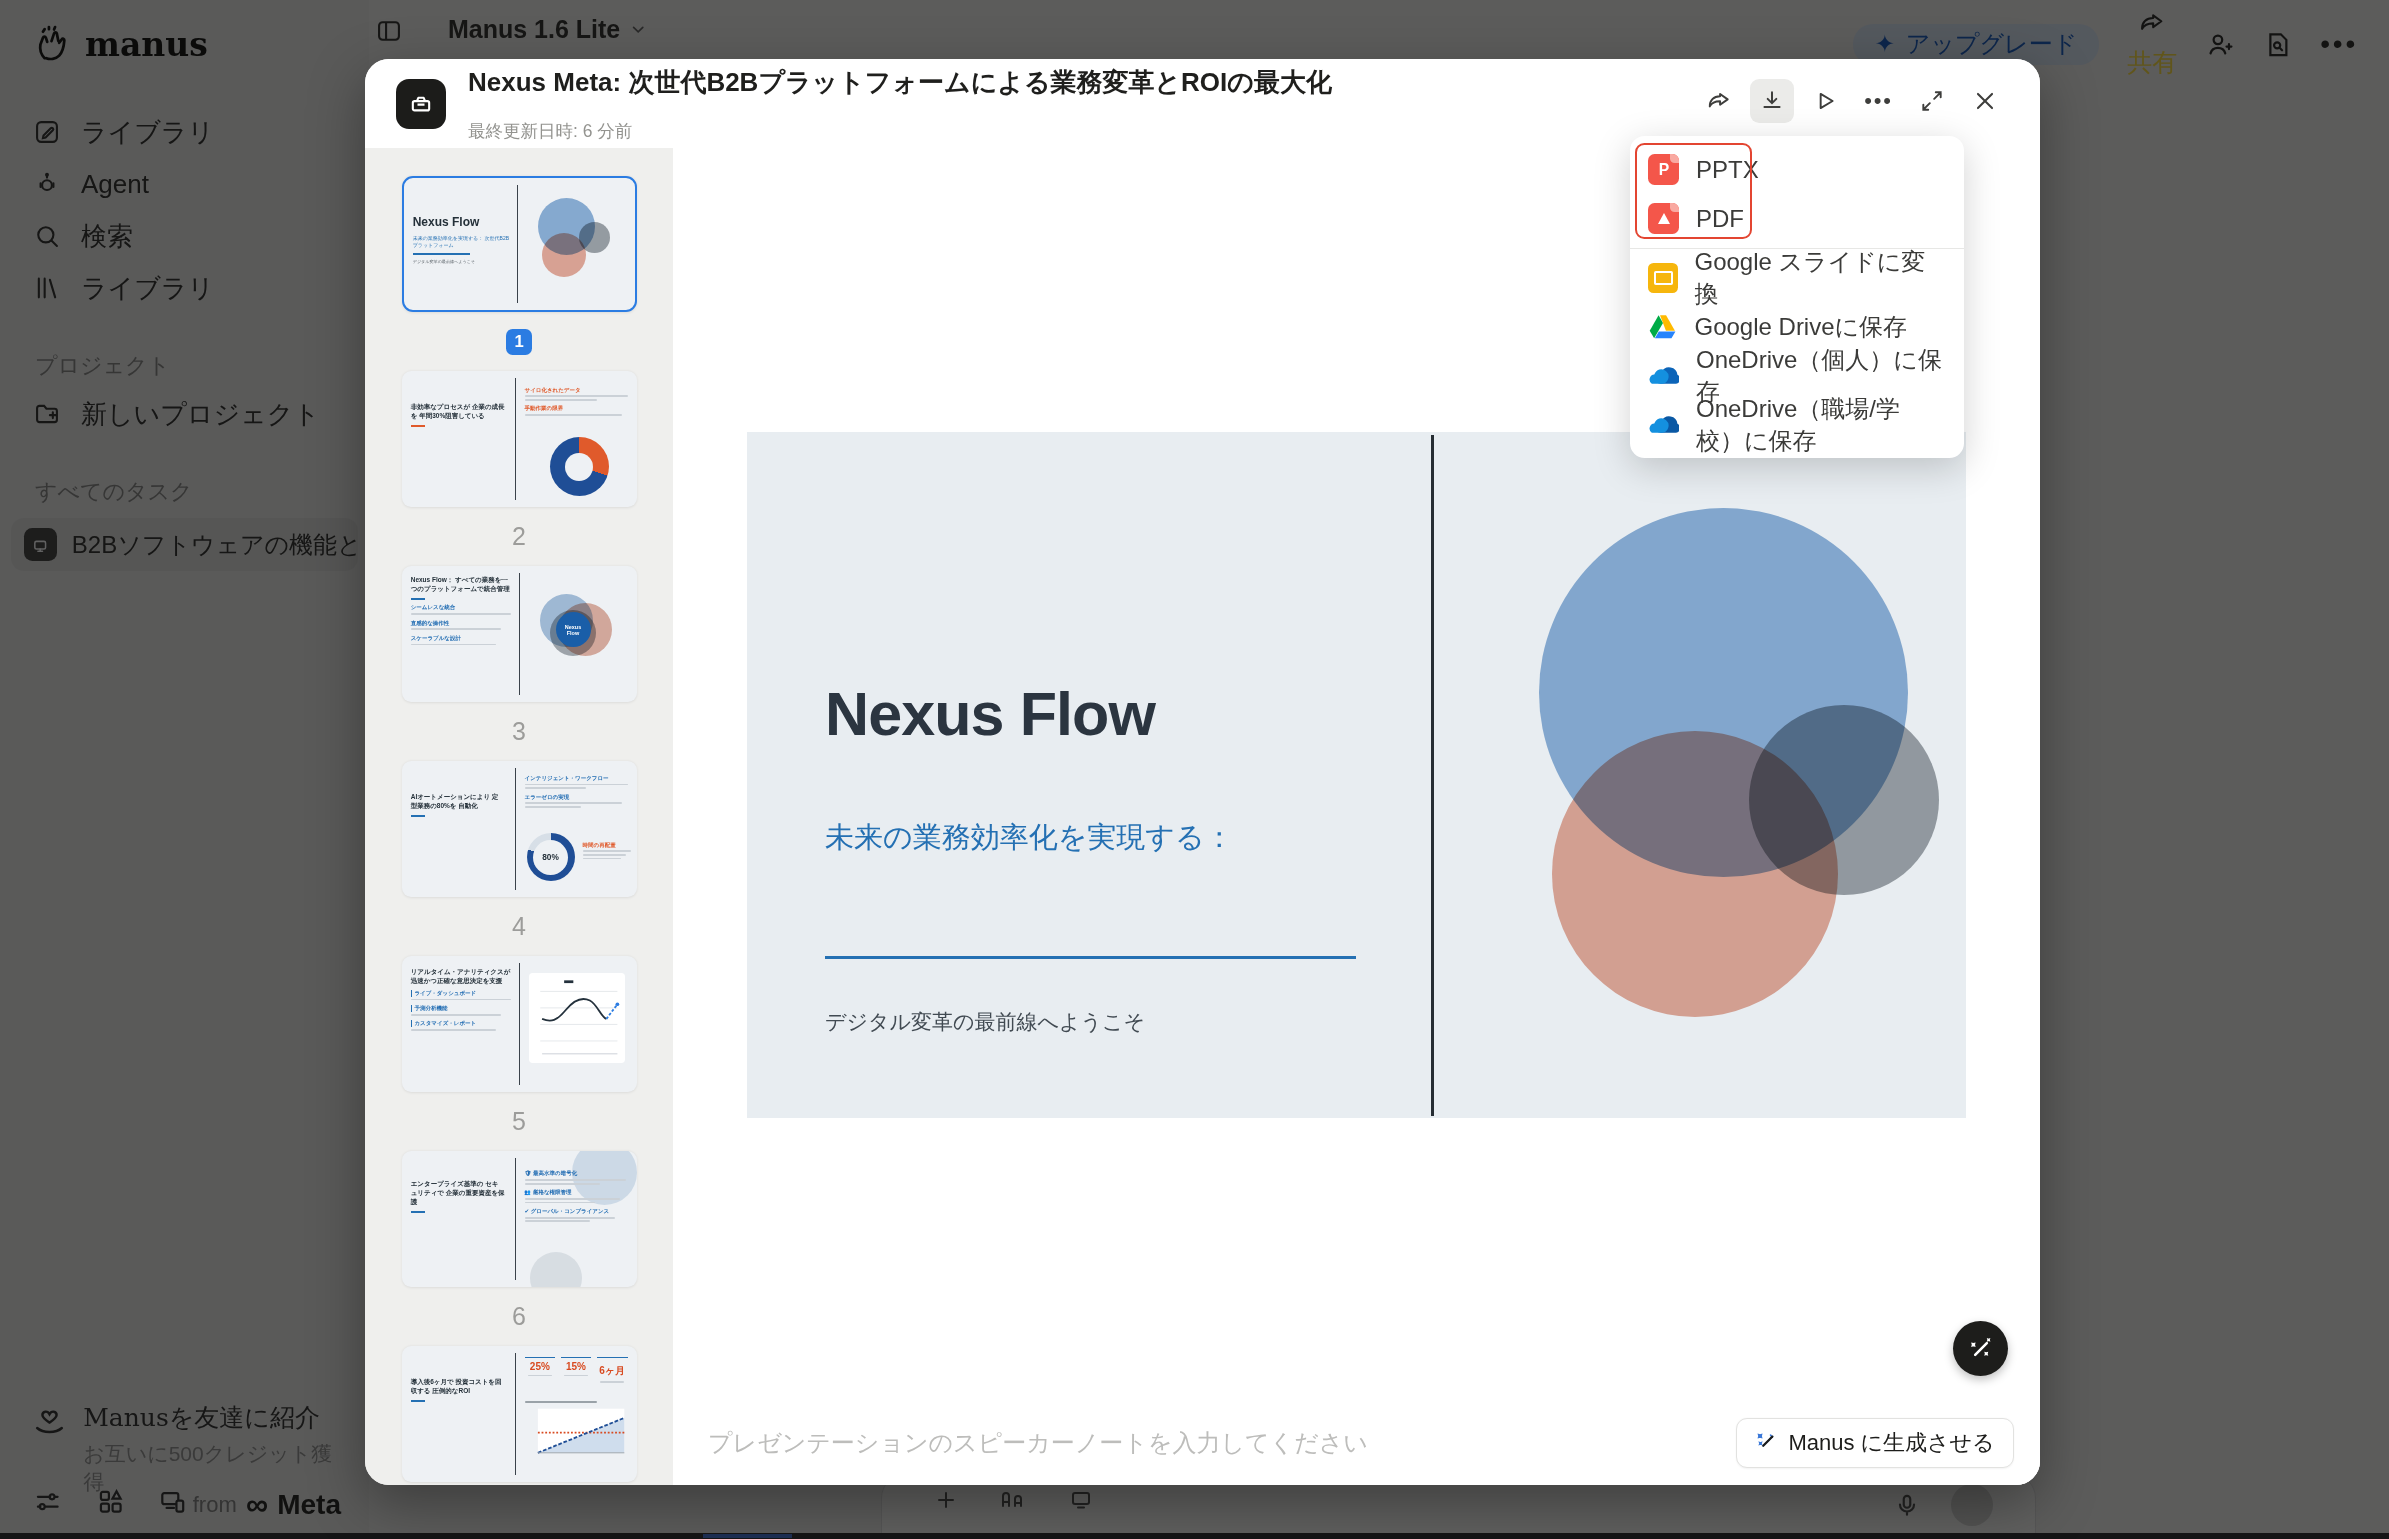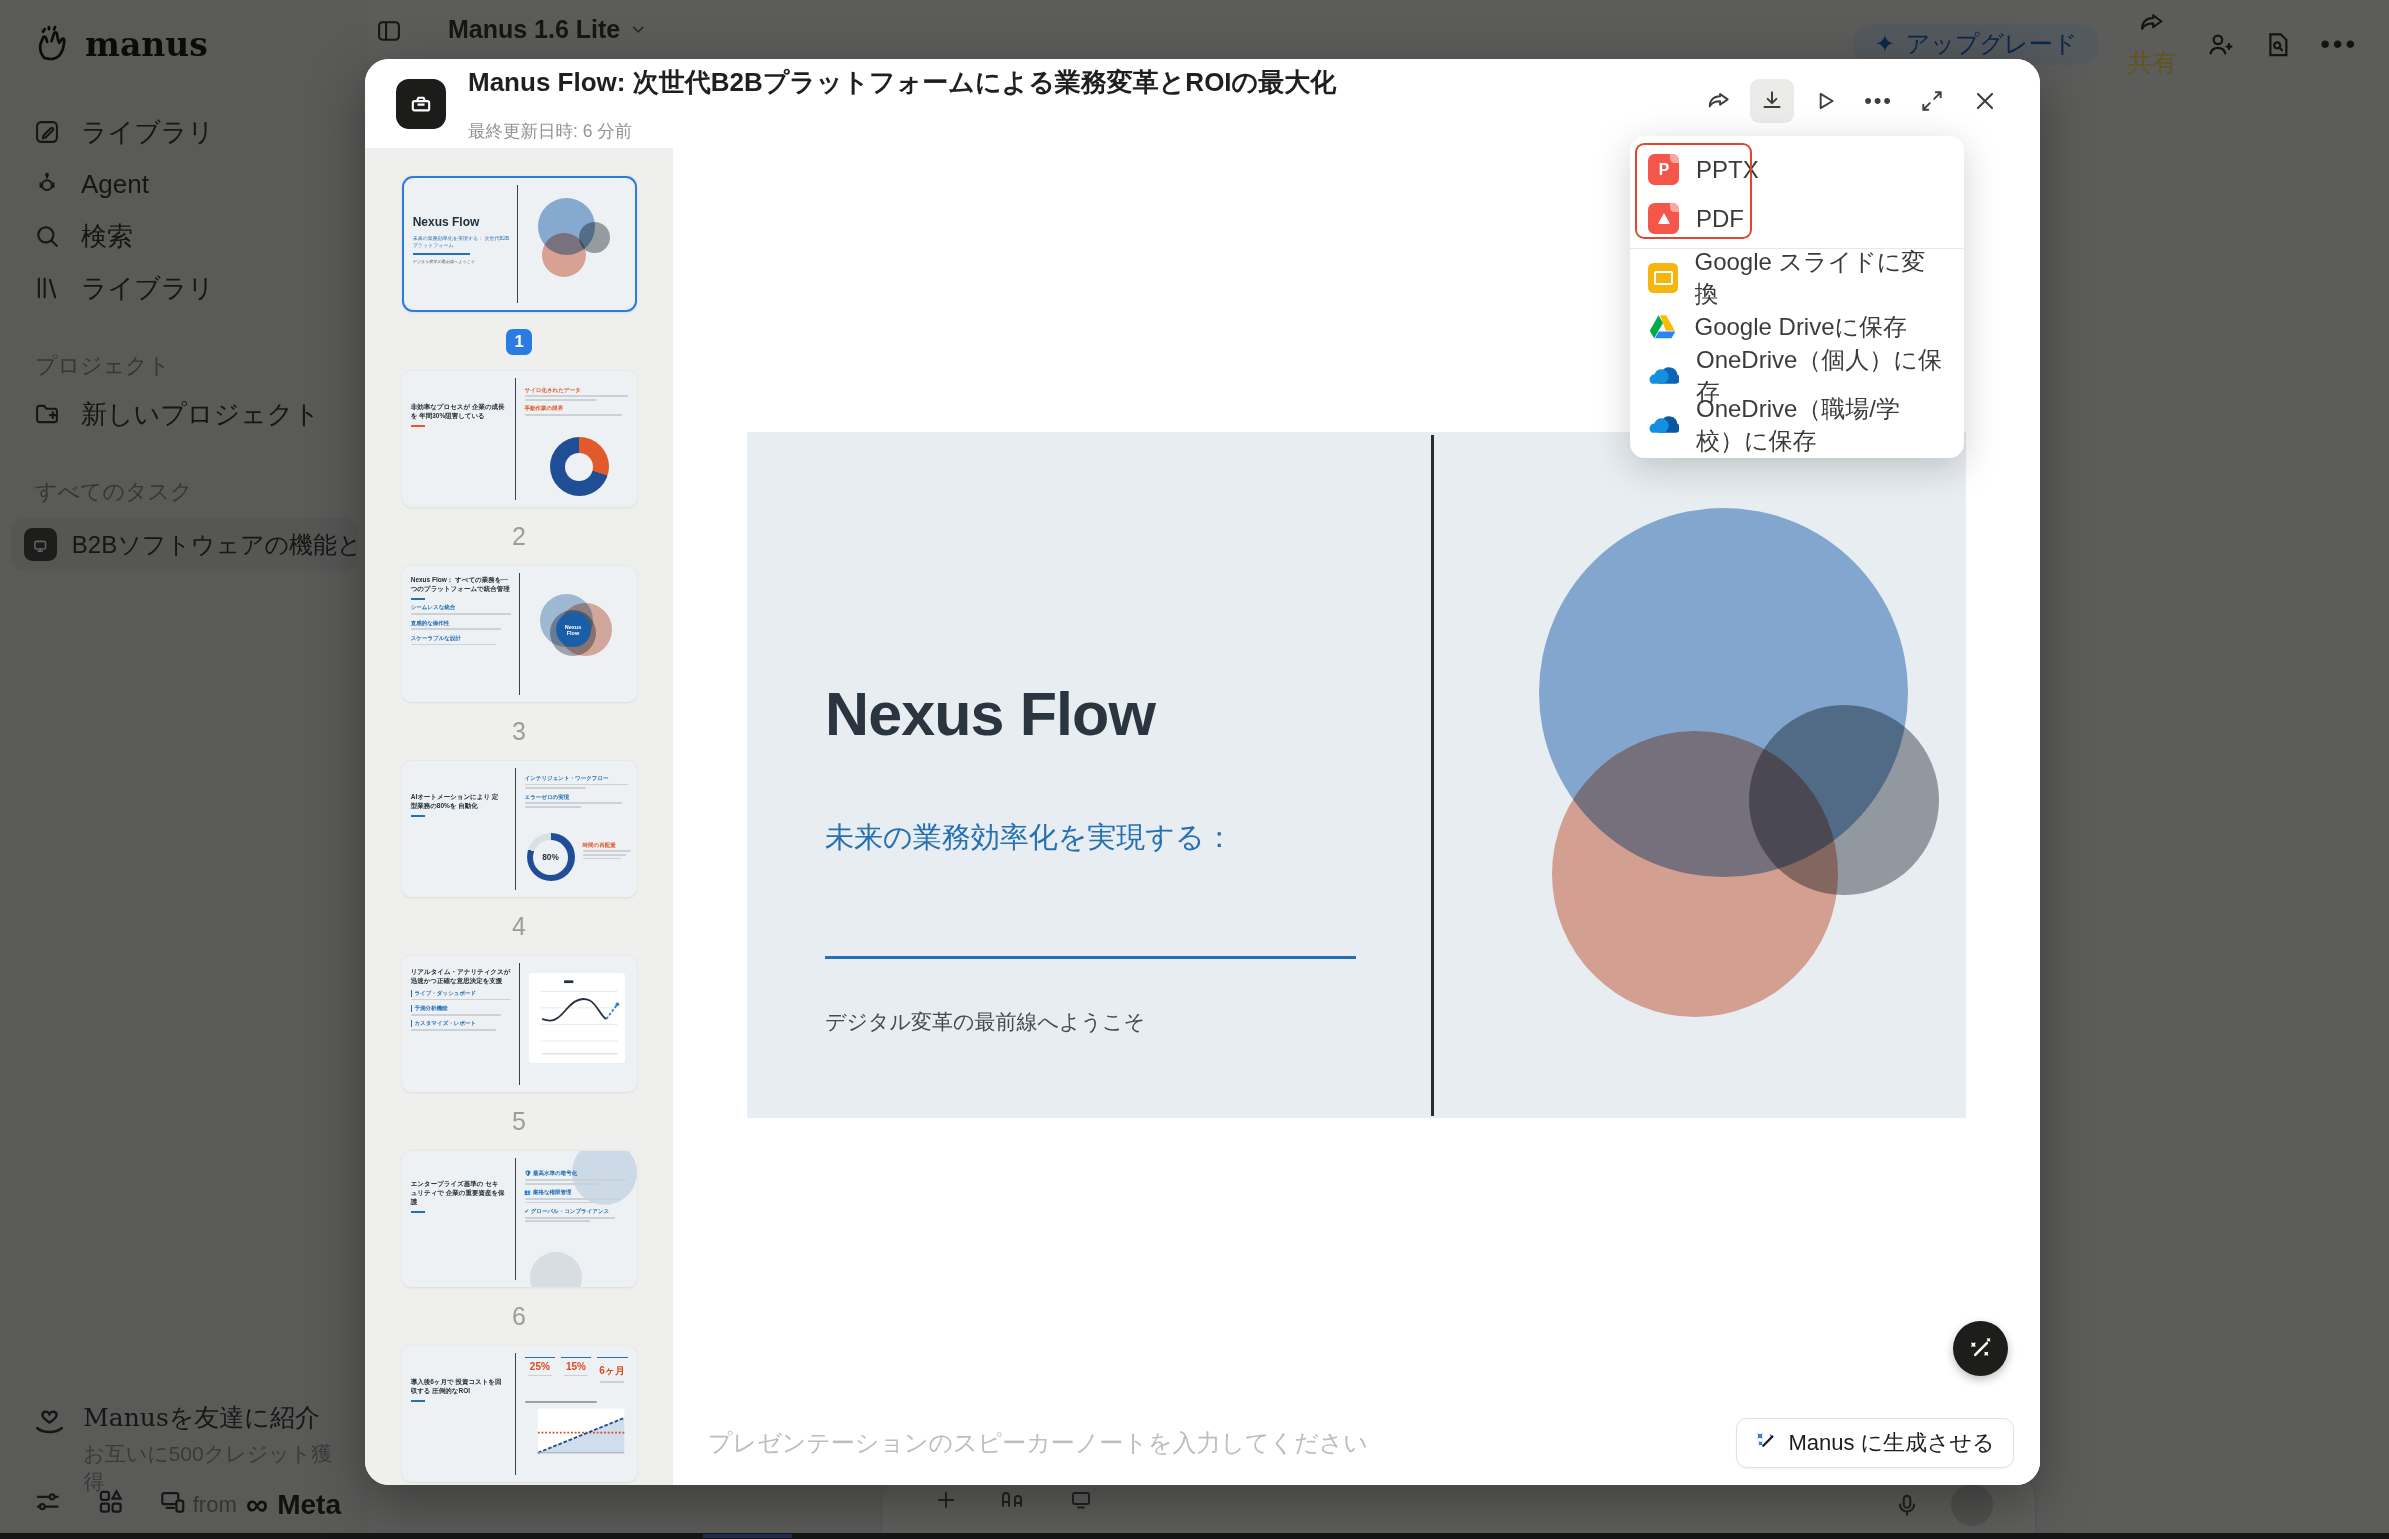--- a/index.html
+++ b/index.html
@@ -281,21 +281,21 @@
 <div class="modal">
   <div class="m-header">
     <span class="m-icon">
       <svg width="28" height="28" viewBox="0 0 24 24" fill="none" stroke="#fff" stroke-width="1.8" stroke-linejoin="round">
           <rect x="5" y="9.5" width="14" height="8" rx="1.5"></rect>
           <path d="M8.5 9.5l1.2-2.8h4.6l1.2 2.8"></path>
           <path d="M9 12.5h6"></path>
         </svg>
     </span>
     <span class="m-titles">
-      <div class="m-title">Manus Flow: 次世代B2Bプラットフォームによる業務変革とROIの最大化</div>
+      <div class="m-title">Nexus Meta: 次世代B2Bプラットフォームによる業務変革とROIの最大化</div>
       <div class="m-sub">最終更新日時: 6 分前</div>
     </span>
     <div class="m-toolbar">
       <span class="tool-btn">
           <svg width="26" height="26" viewBox="0 0 24 24" fill="none" stroke="#3e3e3c" stroke-width="1.8" stroke-linejoin="round">
             <path d="M13 5.5l7 5-7 5v-3.2c-5 0-8 1.7-9.5 4.7-.2-5.5 3.5-9.3 9.5-9.3z"></path>
           </svg>
         </span>
       <span class="tool-btn active">
           <svg width="26" height="26" viewBox="0 0 24 24" fill="none" stroke="#3e3e3c" stroke-width="1.8" stroke-linecap="round">

